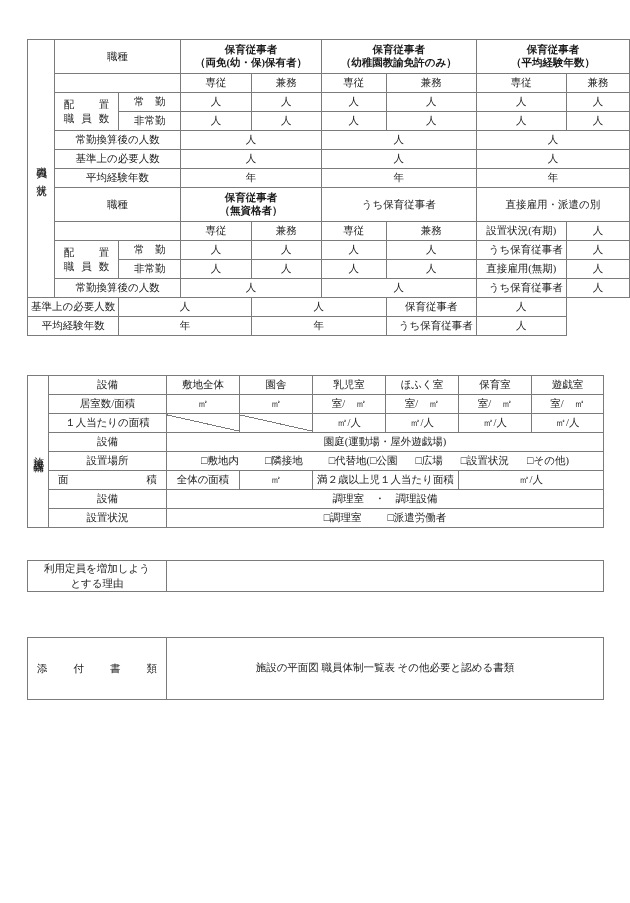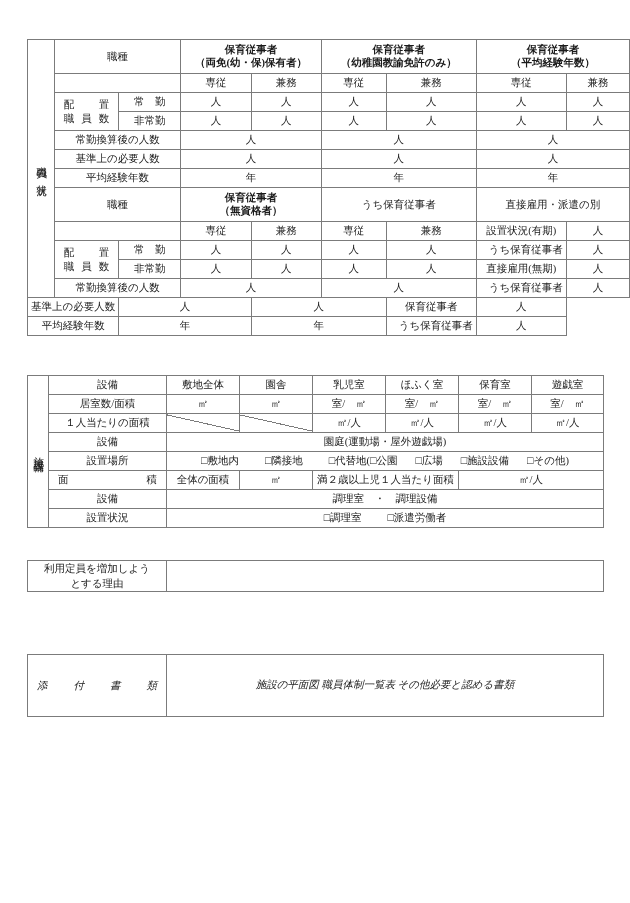--- a/index.html
+++ b/index.html
@@ -80,21 +80,21 @@
         #7b7b7b calc(50% - 0.5px),
         #7b7b7b calc(50% + 0.5px),
         transparent calc(50% + 0.5px));
   }
 
   
   .block { position: absolute; }
   #staff-block   { left: 27px;  top: 39px; }
   #facility-block{ left: 27px;  top: 375px; border-radius: 32px; }
   #reason-block  { left: 27px;  top: 560px; }
-  #attach-block  { left: 27px;  top: 654px; font-style: italic; }
+  #attach-block  { left: 27px;  top: 637px; }
 
   .tallcell { height: 85px; vertical-align: middle; }
   .reason-label {
     text-align: left;
     padding-left: 8px;
     white-space: normal;
     line-height: 1.45;
   }
   .attach-list {
     text-align: left;
@@ -320,21 +320,21 @@
     </tr>
 
     <tr>
       <td colspan="2" class="r">設備</td>
       <td colspan="6">園庭(運動場・屋外遊戯場)</td>
     </tr>
 
     <tr>
       <td colspan="2">設置場所</td>
       <td colspan="6" class="chk">
-        <span>□敷地内</span><span class="gap-lg"></span><span>□隣接地</span><span class="gap-lg"></span><span>□代替地(□公園</span><span class="gap-md"></span><span>□広場</span><span class="gap-md"></span><span>□施設設備</span><span class="gap-md"></span><span>□その他)</span>
+        <span>□敷地内</span><span class="gap-lg"></span><span>□隣接地</span><span class="gap-lg"></span><span>□代替地(□公園</span><span class="gap-md"></span><span>□広場</span><span class="gap-md"></span><span>□設置状況</span><span class="gap-md"></span><span>□その他)</span>
       </td>
     </tr>
 
     <tr>
       <td colspan="2">
             <span class="spread">面　　積</span>
           </td>
       <td class="c">全体の面積</td>
       <td class="unit-r">㎡</td>
       <td colspan="2" class="l">満２歳以上児１人当たり面積</td>

